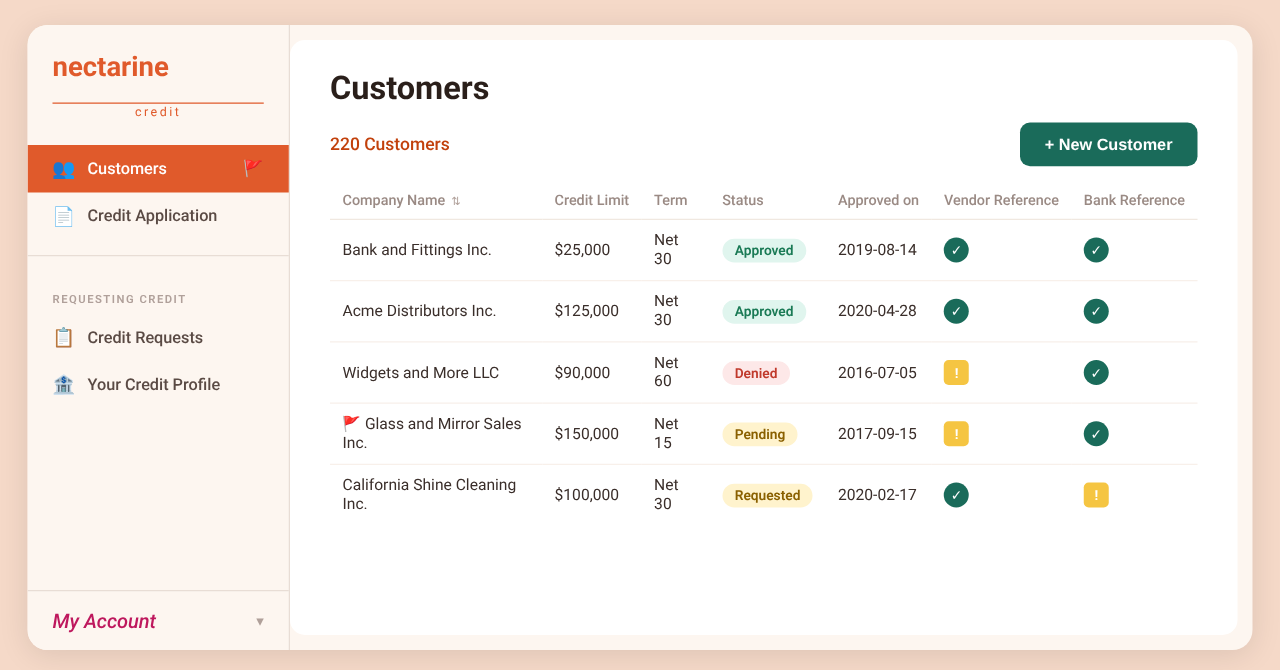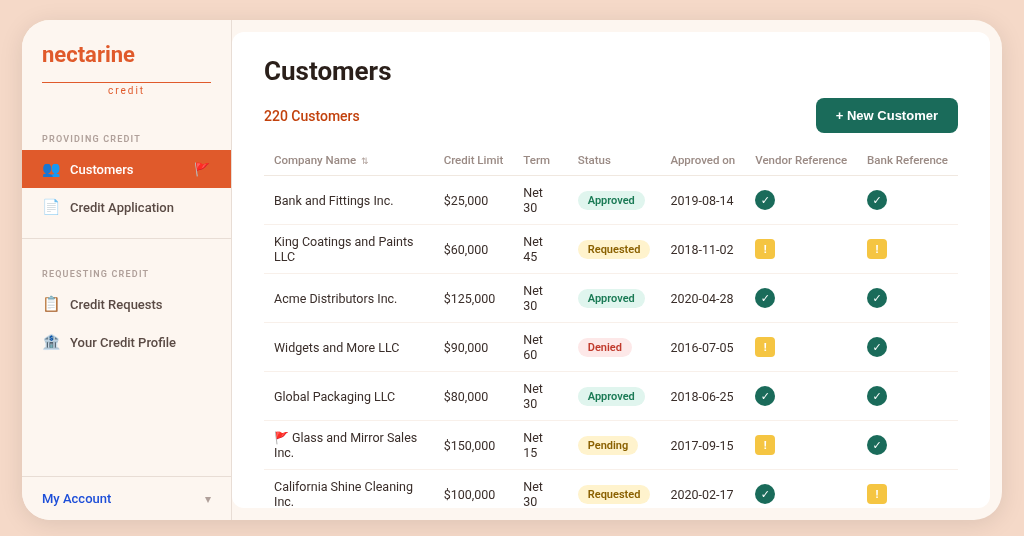--- a/index.html
+++ b/index.html
@@ -7,21 +7,21 @@
       background: #f5d9c8;
       font-family: -apple-system, BlinkMacSystemFont, 'Segoe UI', Roboto, sans-serif;
       display: flex;
       align-items: center;
       justify-content: center;
       min-height: 100vh;
       padding: 20px;
     }
     .app-container {
       background: #fdf6f0;
-      border-radius: 28px;
+      border-radius: 16px;
       width: 980px;
       height: 500px;
       display: flex;
       overflow: hidden;
       box-shadow: 0 4px 24px rgba(0,0,0,0.1);
     }
     
     .sidebar {
       width: 210px;
       min-width: 210px;
@@ -99,23 +99,24 @@
     .sidebar-footer {
       margin-top: auto;
       border-top: 1px solid #e8ddd5;
       padding: 14px 20px;
       display: flex;
       align-items: center;
       cursor: pointer;
       gap: 8px;
     }
     .sidebar-footer-label {
-      font-size: 13px;
-      color: #1d4ed8;
+      font-size: 16px;
+      color: #be185d;
       font-weight: 500;
+      font-style: italic;
     }
     .sidebar-footer-chevron {
       margin-left: auto;
       color: #b0a09a;
       font-size: 12px;
     }
     
     .main-content {
       flex: 1;
       background: #fff;
@@ -245,21 +246,20 @@
 <body>
 
 <div class="app-container">
 
   <div class="sidebar">
     <div class="sidebar-logo">
       <span class="logo-text">nectarine</span>
       <div class="logo-sub">credit</div>
     </div>
 
-    <div class="sidebar-section-label">PROVIDING CREDIT</div>
 
     <div class="sidebar-item active">
       <span class="sidebar-icon">👥</span>
       <span>Customers</span>
       <span class="sidebar-badge">🚩</span>
     </div>
     <div class="sidebar-item">
       <span class="sidebar-icon">📄</span>
       <span>Credit Application</span>
     </div>
@@ -312,56 +312,38 @@
         <tr>
               <td>Bank and Fittings Inc.</td>
               <td>$25,000</td>
               <td>Net 30</td>
               <td><span class="status-badge status-approved">Approved</span></td>
               <td>2019-08-14</td>
               <td><span class="check-icon">✓</span></td>
               <td><span class="check-icon">✓</span></td>
             </tr>
             <tr>
-              <td>King Coatings and Paints LLC</td>
-              <td>$60,000</td>
-              <td>Net 45</td>
-              <td><span class="status-badge status-requested">Requested</span></td>
-              <td>2018-11-02</td>
-              <td><span class="warn-icon">!</span></td>
-              <td><span class="warn-icon">!</span></td>
-            </tr>
-            <tr>
               <td>Acme Distributors Inc.</td>
               <td>$125,000</td>
               <td>Net 30</td>
               <td><span class="status-badge status-approved">Approved</span></td>
               <td>2020-04-28</td>
               <td><span class="check-icon">✓</span></td>
               <td><span class="check-icon">✓</span></td>
             </tr>
             <tr>
               <td>Widgets and More LLC</td>
               <td>$90,000</td>
               <td>Net 60</td>
               <td><span class="status-badge status-denied">Denied</span></td>
               <td>2016-07-05</td>
               <td><span class="warn-icon">!</span></td>
               <td><span class="check-icon">✓</span></td>
             </tr>
             <tr>
-              <td>Global Packaging LLC</td>
-              <td>$80,000</td>
-              <td>Net 30</td>
-              <td><span class="status-badge status-approved">Approved</span></td>
-              <td>2018-06-25</td>
-              <td><span class="check-icon">✓</span></td>
-              <td><span class="check-icon">✓</span></td>
-            </tr>
-            <tr>
               <td><span class="flag-icon">🚩 </span>Glass and Mirror Sales Inc.</td>
               <td>$150,000</td>
               <td>Net 15</td>
               <td><span class="status-badge status-pending">Pending</span></td>
               <td>2017-09-15</td>
               <td><span class="warn-icon">!</span></td>
               <td><span class="check-icon">✓</span></td>
             </tr>
             <tr>
               <td>California Shine Cleaning Inc.</td>

